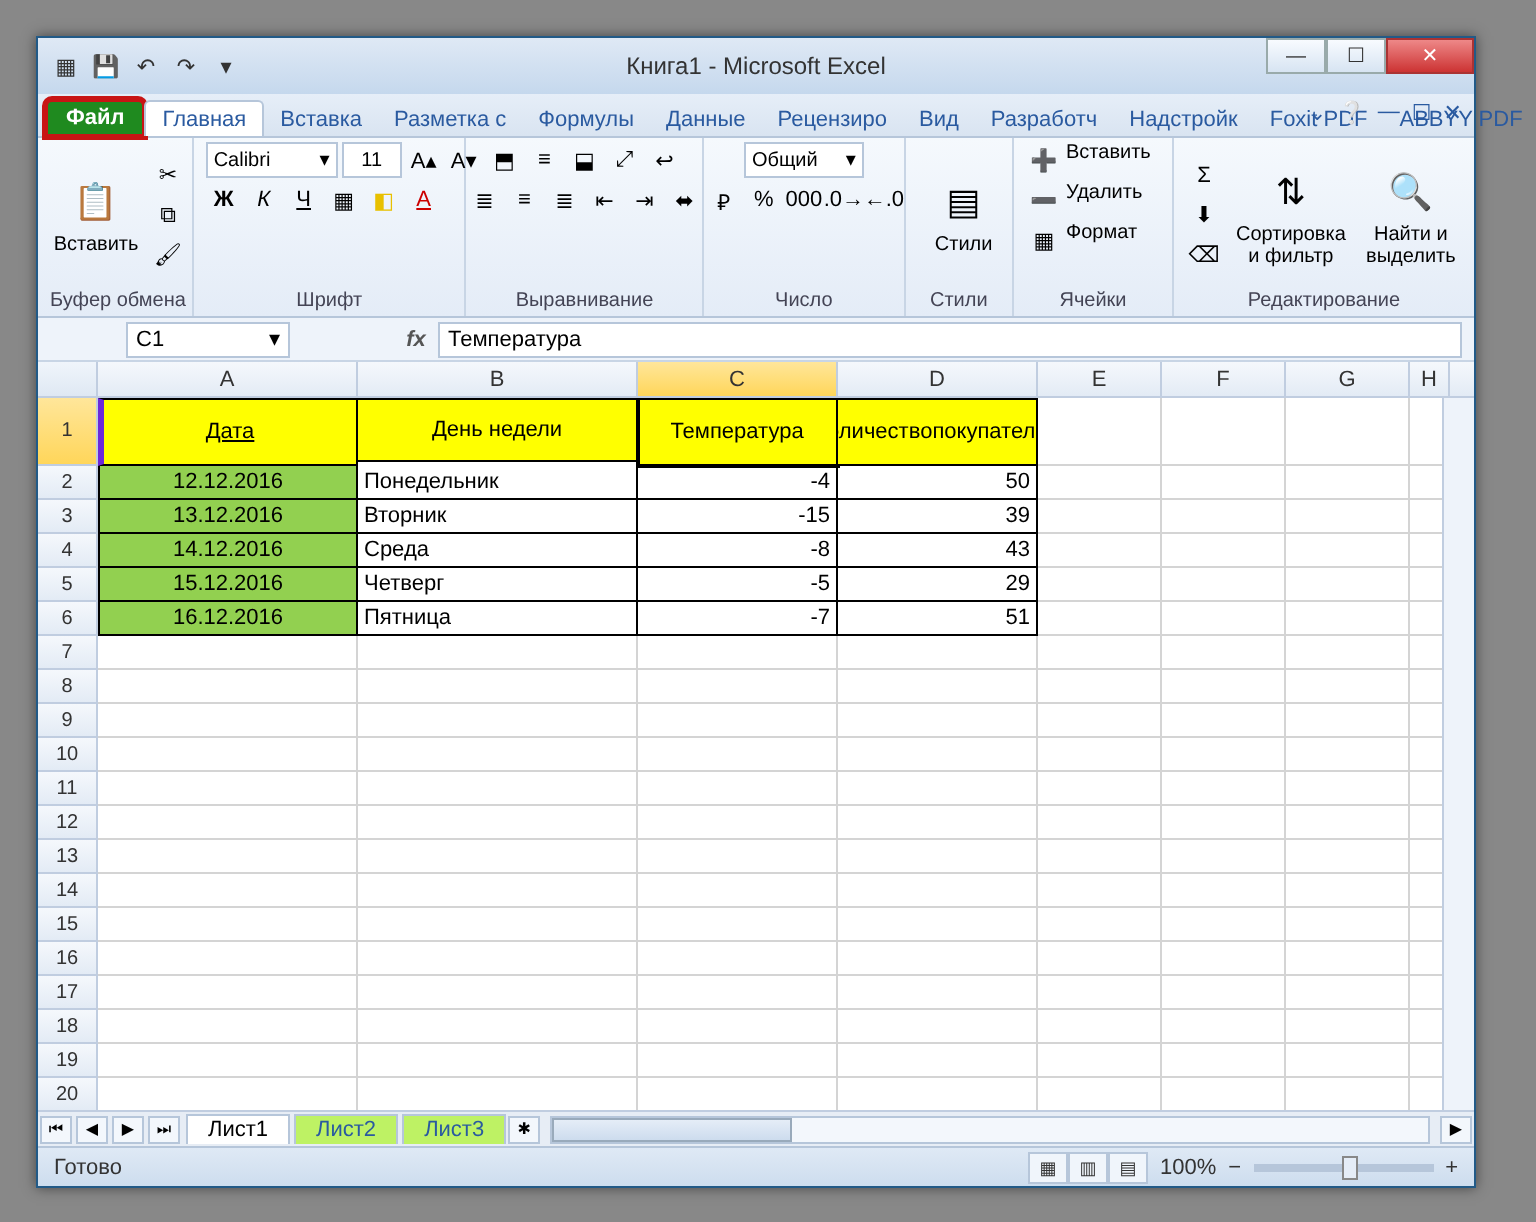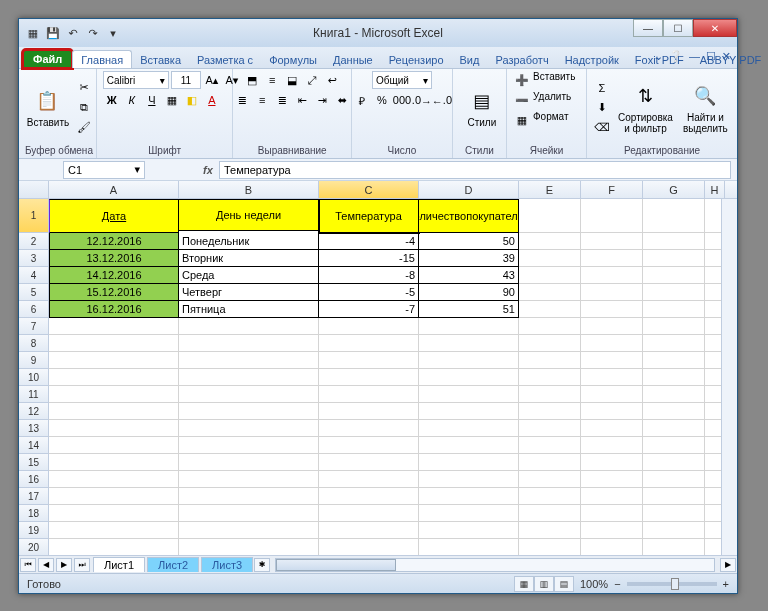--- a/index.html
+++ b/index.html
@@ -50,31 +50,31 @@
   .colhdr { border-right: 1px solid #c0cde0; display: flex; align-items: center; justify-content: center; color:#333; }
   .colhdr.sel { background: linear-gradient(#ffe69a,#ffd65a); }
   .grid-scroll { flex:1; overflow:hidden; position:relative; }
   .grid { display: grid; font-size: 11px; }
   .rowhdr { height: 17px; border-right: 1px solid #c0cde0; border-bottom: 1px solid #c0cde0; background: linear-gradient(#f5f8fc,#e3ebf5); display: flex; align-items: center; justify-content: center; font-size: 10px; color:#333; }
   .rowhdr.sel { background: linear-gradient(#ffe69a,#ffd65a); }
   .cell { height: 17px; border-right: 1px solid #d4d4d4; border-bottom: 1px solid #d4d4d4; padding: 0 3px; display: flex; align-items: center; overflow: hidden; white-space: nowrap; }
   .cell.right { justify-content: flex-end; }
   .hdr-yellow { background: #ffff00; border-right:1px solid #000; border-bottom:1px solid #000; justify-content:center; text-align:center; }
   .hdr-yellow.first-row { border-top:1px solid #000; }
-  .hdr-yellow.leftb { border-left:1px solid #6d28d9;text-decoration:underline; }
+  .hdr-yellow.leftb { border-left:3px solid #6d28d9;text-decoration:underline; }
   .row-head-tall { height: 34px; }
   .date-cell { background:#92d050; border:1px solid #000; border-top:none; justify-content:center;}
   .data-b { border-right:1px solid #000; border-bottom:1px solid #000; }
   .active-cell { outline: 2px solid #000; outline-offset:-1px; }
 
   
   .hbar { height:18px; background:#e7edf5; border-top:1px solid #c0cde0; display:flex; align-items:center; font-size:10px; }
   .navbtn { width:16px; height:14px; border:1px solid #b6c6da; background:#f3f7fc; display:flex; align-items:center; justify-content:center; margin:0 1px; font-size:8px; cursor:default;}
   .sheet-tab { padding:1px 10px; background:#fff; border:1px solid #b6c6da; border-bottom:none; font-size:11px; margin-left:2px; cursor:default;}
-  .sheet-tab.inactive { background:#7dd3fc; color:#2a5aa0;margin-top:28px;}
+  .sheet-tab.inactive { background:#bef264; color:#2a5aa0;margin-top:28px;}
   .hscroll { flex:1; margin:0 4px; height:14px; border:1px solid #b6c6da; background:#f3f7fc; position:relative; }
   .hscroll .thumb { position:absolute; left:0; top:0; height:12px; width:120px; background:linear-gradient(#e5edf7,#cddcee); border:1px solid #9ab;}
 
   
   .status { height:20px; background:linear-gradient(#dfe9f5,#cdddee); border-top:1px solid #b6c6da; display:flex; align-items:center; justify-content:space-between; font-size:11px; padding:0 8px; color:#333;}
   .zoom { display:flex; align-items:center; gap:6px;}
   .viewbtns { display:flex; gap:0; }
   .viewbtn { width:20px; height:16px; border:1px solid #b6c6da; background:#f0f5fb; display:flex; align-items:center; justify-content:center; font-size:9px;}
   .slider { width:90px; height:4px; background:#b6c6da; position:relative;}
   .slider .knob{ position:absolute; left:44px; top:-4px; width:8px; height:12px; background:#e5edf7; border:1px solid #888;}
@@ -312,21 +312,21 @@
           <div class="cell data-b right">-8</div>
           <div class="cell data-b right">43</div>
           <div class="cell"></div>
           <div class="cell"></div>
           <div class="cell"></div>
           <div class="cell"></div>
           <div class="rowhdr">5</div>
           <div class="cell date-cell">15.12.2016</div>
           <div class="cell data-b">Четверг</div>
           <div class="cell data-b right">-5</div>
-          <div class="cell data-b right">90</div>
+          <div class="cell data-b right">29</div>
           <div class="cell"></div>
           <div class="cell"></div>
           <div class="cell"></div>
           <div class="cell"></div>
           <div class="rowhdr">6</div>
           <div class="cell date-cell">16.12.2016</div>
           <div class="cell data-b">Пятница</div>
           <div class="cell data-b right">-7</div>
           <div class="cell data-b right">51</div>
           <div class="cell"></div>

